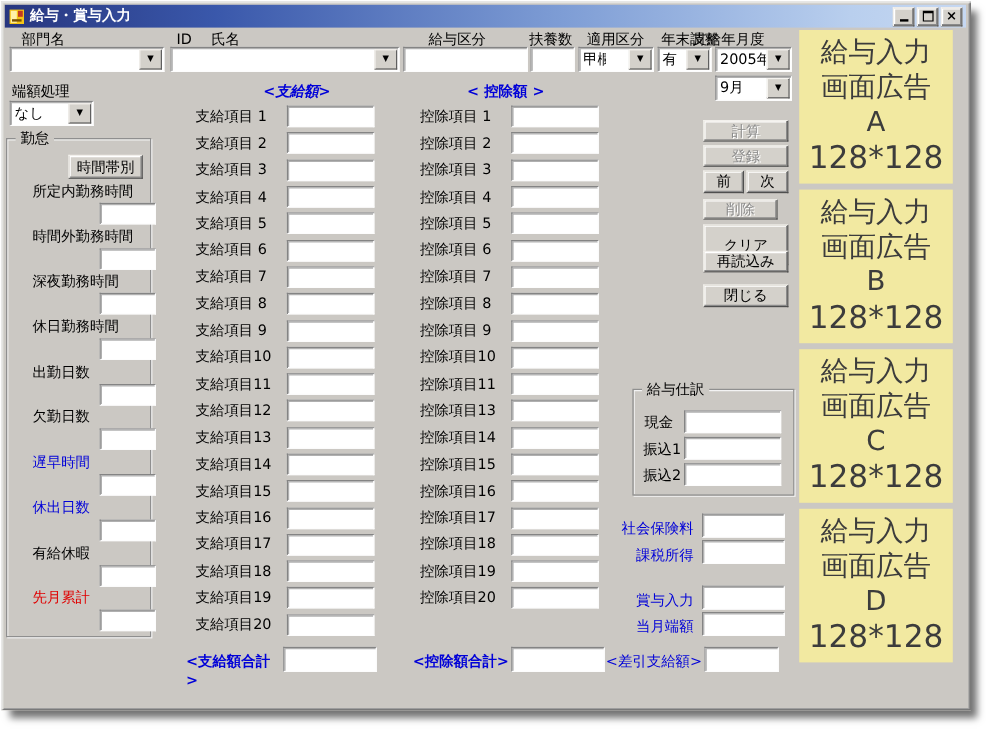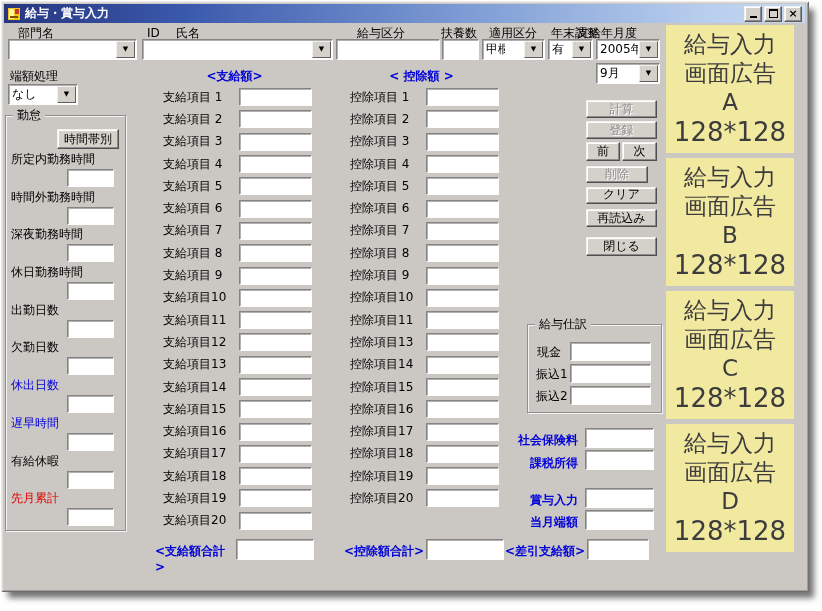--- a/index.html
+++ b/index.html
@@ -33,26 +33,26 @@
     box-shadow:inset -1px -1px 0 #8a8a8a,inset 1px 1px 0 #fff;
     display:flex;align-items:center;justify-content:center;font-size:12px;box-sizing:border-box;cursor:default;white-space:nowrap;}
   .btn3d.disabled{color:#8b8b8b;text-shadow:1px 1px 0 #fff;}
   .groupbox{position:absolute;border:1px solid #8f8f8f;box-shadow:inset 1px 1px 0 #f3f3f3, 1px 1px 0 #f3f3f3;box-sizing:border-box;}
   .legend{position:absolute;top:-7px;left:7px;background:#cbc8c3;padding:0 4px;font-size:12px;line-height:13px;}
   .colhead{position:absolute;text-align:center;font-size:12px;font-weight:bold;color:#0000d8;}
   .col{position:absolute;width:155px;}
   .item-row{height:22.3px;display:flex;align-items:center;}
   .item-lbl{flex:1;font-size:12px;padding-left:6px;white-space:nowrap;}
   .item-input{width:73px;height:18px;}
-  .att-col{position:absolute;left:8px;top:151px;width:112px;}
+  .att-col{position:absolute;left:8px;top:151px;width:112px;padding-left:16px;}
   .att-row{height:37.7px;display:flex;flex-direction:column;}
   .att-lbl{font-size:12px;padding-left:3px;white-space:nowrap;}
   .att-input{width:47px;height:18px;align-self:flex-end;margin-right:6px;margin-top:1px;}
   .c-black{color:#000;} .c-blue{color:#0000d8;} .c-red{color:#e00000;}
-  .sum-lbl{position:absolute;font-size:12px;font-weight:bold;color:#0000d8;text-align:right;white-space:nowrap;}
+  .sum-lbl{position:absolute;font-size:12px;font-weight:normal;color:#0000d8;text-align:right;white-space:nowrap;}
   .ads{position:absolute;left:666px;top:25px;display:flex;flex-direction:column;gap:5px;}
   .ad{width:128px;height:128px;background:#f2e9a1;color:#3c3c3c;display:flex;flex-direction:column;
     align-items:center;justify-content:center;text-align:center;}
   .ad .l{font-size:23px;line-height:29px;white-space:nowrap;}
   .ad .s{font-size:26px;line-height:31px;white-space:nowrap;}
 </style>
 </head>
 <body>
 
 <div class="stage">
@@ -167,41 +167,41 @@
         <span class="att-lbl c-black">出勤日数</span>
         <input class="field att-input" style="">
       </div>
 
       <div class="att-row">
         <span class="att-lbl c-black">欠勤日数</span>
         <input class="field att-input" style="">
       </div>
 
       <div class="att-row">
+        <span class="att-lbl c-blue">遅早時間</span>
+        <input class="field att-input" style="">
+      </div>
+
+      <div class="att-row">
         <span class="att-lbl c-blue">休出日数</span>
         <input class="field att-input" style="">
       </div>
 
       <div class="att-row">
-        <span class="att-lbl c-blue">遅早時間</span>
-        <input class="field att-input" style="">
-      </div>
-
-      <div class="att-row">
         <span class="att-lbl c-black">有給休暇</span>
         <input class="field att-input" style="">
       </div>
 
       <div class="att-row">
         <span class="att-lbl c-red">先月累計</span>
         <input class="field att-input" style="">
       </div>
     </div>
 
-  <div class="colhead" style="left:157px;top:68px;width:155px;">&lt;支給額&gt;</div>
+  <div class="colhead" style="left:170px;top:68px;width:155px;font-style:italic;">&lt;支給額&gt;</div>
   <div class="col" style="left:157px;top:86px;">
 
       <div class="item-row">
         <span class="item-lbl">支給項目 1</span>
         <input class="field item-input" style="">
       </div>
 
       <div class="item-row">
         <span class="item-lbl">支給項目 2</span>
         <input class="field item-input" style="">
@@ -413,21 +413,21 @@
     </div>
   <div class="btn3d" style="left:586px;top:142px;width:34px;height:19px;">
       <span>前</span>
     </div>
   <div class="btn3d" style="left:622px;top:142px;width:35px;height:19px;">
       <span>次</span>
     </div>
   <div class="btn3d disabled" style="left:586px;top:166px;width:62px;height:17px;">
       <span>削除</span>
     </div>
-  <div class="btn3d" style="left:586px;top:187px;width:71px;height:17px;align-items:flex-end;">
+  <div class="btn3d" style="left:586px;top:187px;width:71px;height:34px;">
       <span>クリア</span>
     </div>
   <div class="btn3d" style="left:586px;top:209px;width:71px;height:18px;">
       <span>再読込み</span>
     </div>
   <div class="btn3d" style="left:586px;top:237px;width:71px;height:19px;">
       <span>閉じる</span>
     </div>
 
   <div class="groupbox" style="left:527px;top:324px;width:135px;height:89px;">

